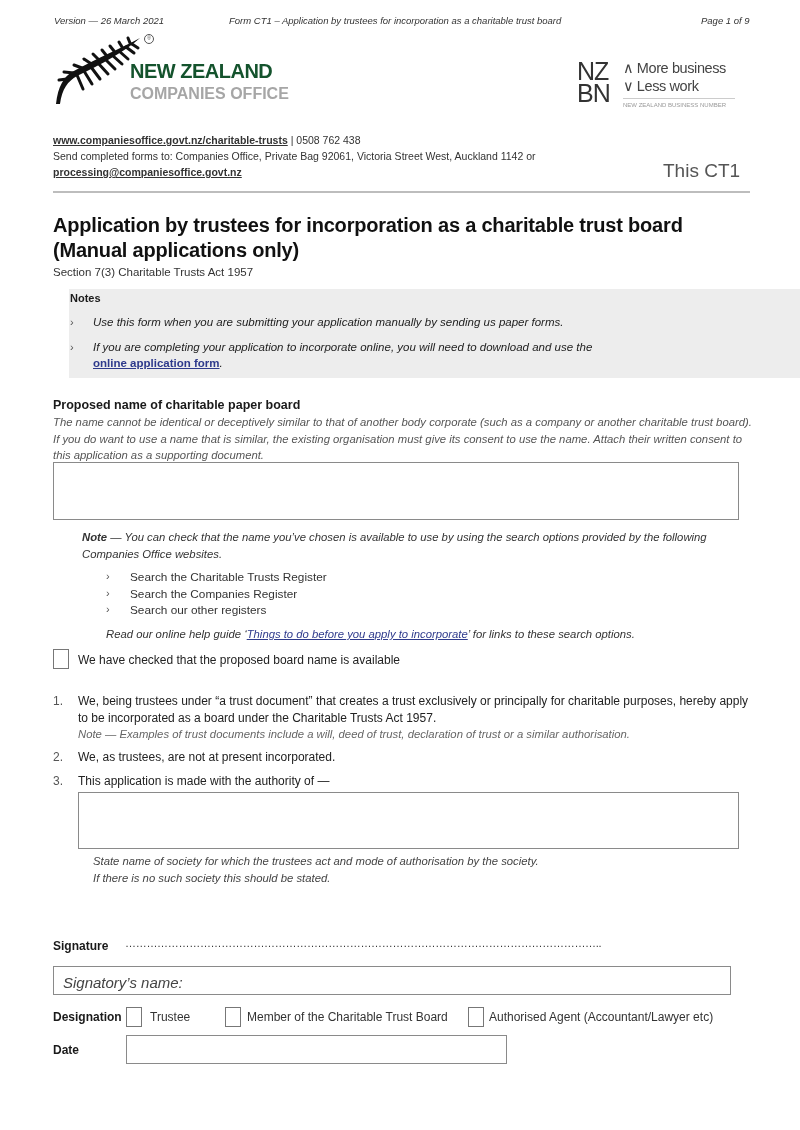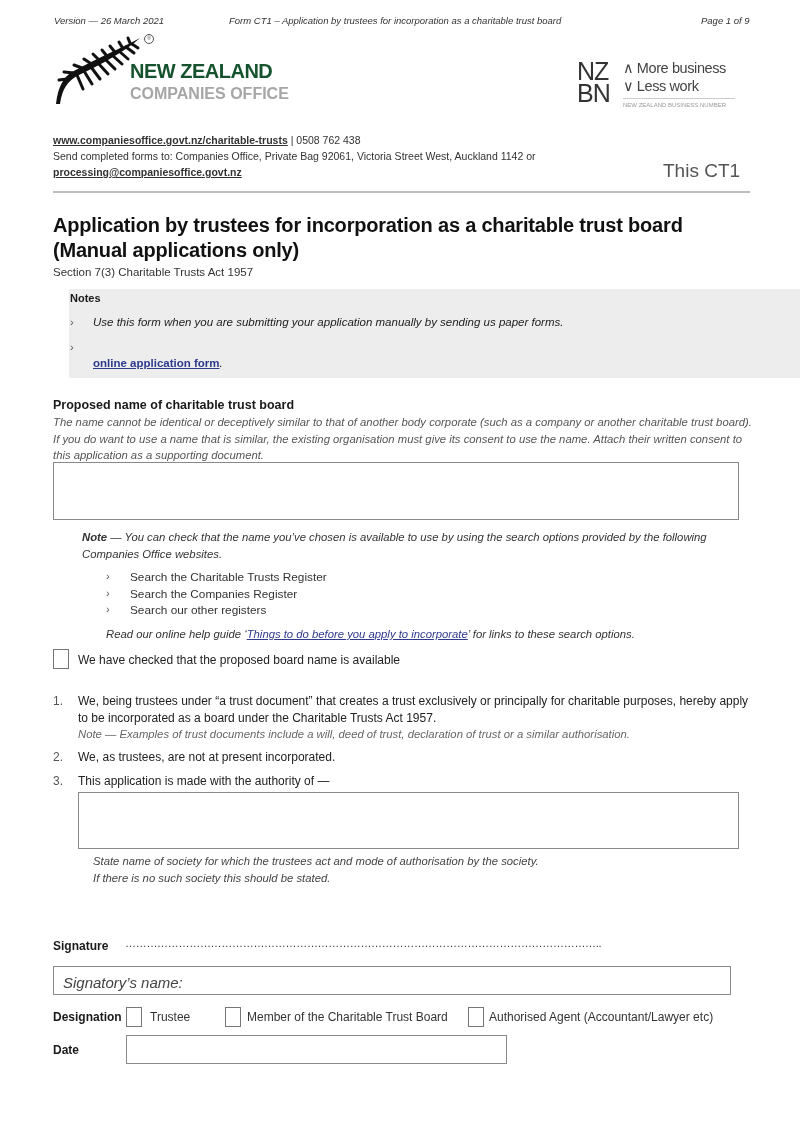--- a/index.html
+++ b/index.html
@@ -121,25 +121,25 @@
 <div class="abs section">Section 7(3) Charitable Trusts Act 1957</div>
 
 <div class="abs notes">
   <div class="notes-h">Notes</div>
   <div class="note-item" style="top:25px;">
     <span class="chev">›</span>
     <span class="note-text">Use this form when you are submitting your application manually by sending us paper forms.</span>
   </div>
   <div class="note-item" style="top:50px;">
     <span class="chev">›</span>
-    <span class="note-text"><br><a class="link-blue">online application form</a><span>.</span></span>
-  </div>
-</div>
-
-<div class="abs pn-h">Proposed name of charitable trust board</div>
+    <span class="note-text"><span>If you are completing your application to incorporate online, you will need to download and use the</span><br><a class="link-blue">online application form</a><span>.</span></span>
+  </div>
+</div>
+
+<div class="abs pn-h">Proposed name of charitable paper board</div>
 <div class="abs pn-desc">The name cannot be identical or deceptively similar to that of another body corporate (such as a company or another charitable trust board). If you do want to use a name that is similar, the existing organisation must give its consent to use the name. Attach their written consent to this application as a supporting document.</div>
 <div class="abs box namebox"></div>
 
 <div class="abs note2">
   <b>Note</b><span> — You can check that the name you’ve chosen is available to use by using the search options provided by the following Companies Office websites.</span>
 </div>
 <div class="abs search-list">
   <div class="search-item">
     <span class="chev">›</span>
     <span class="txt">Search the Charitable Trusts Register</span>

